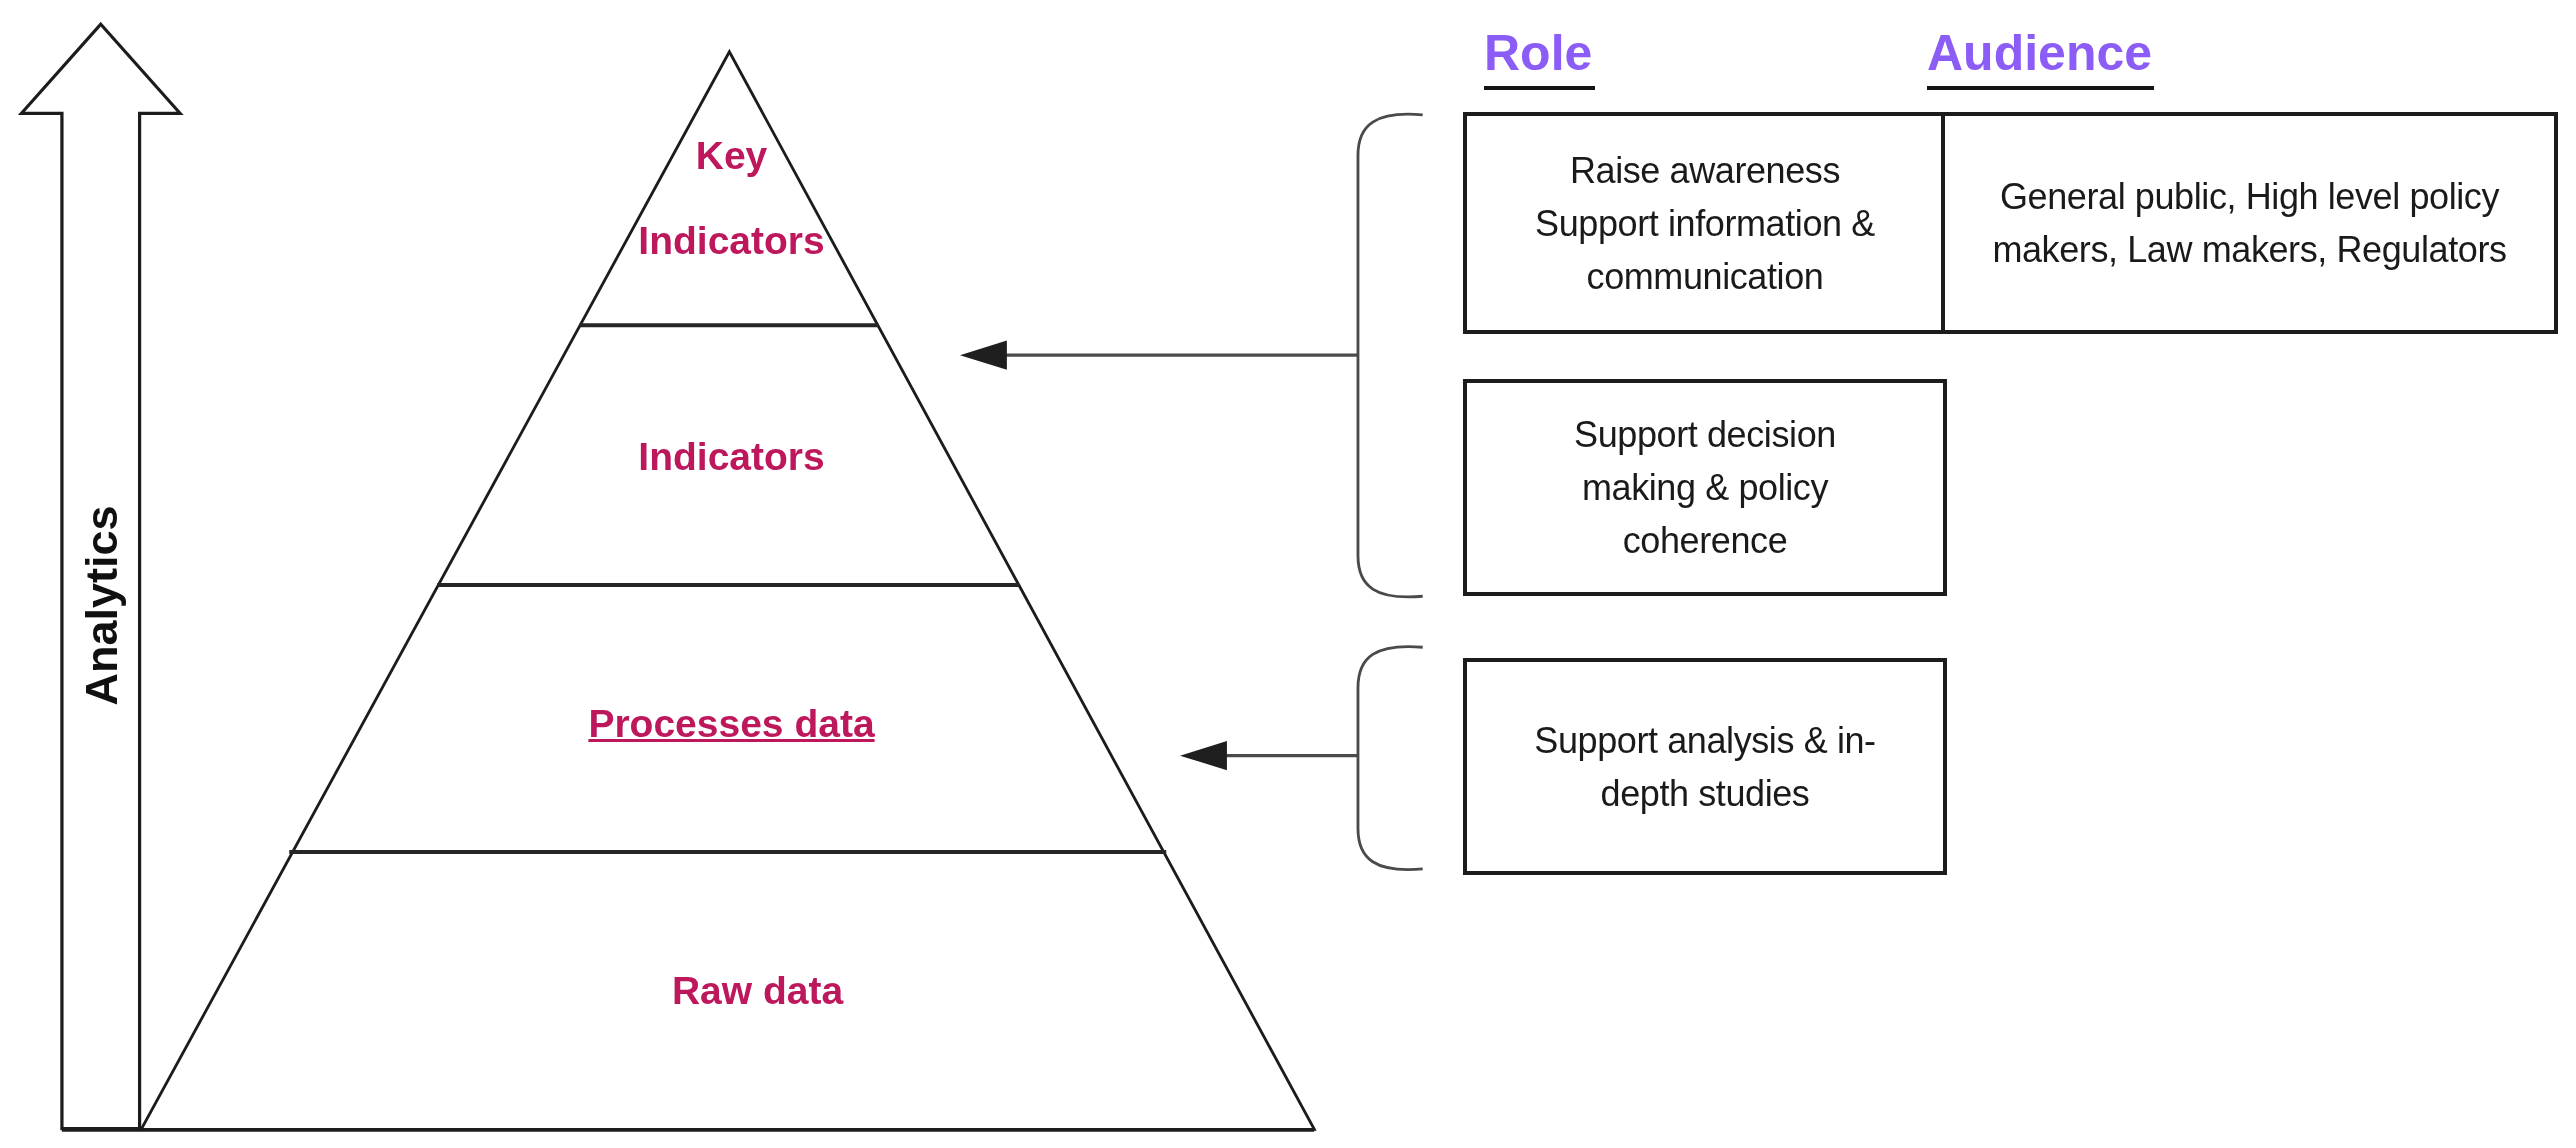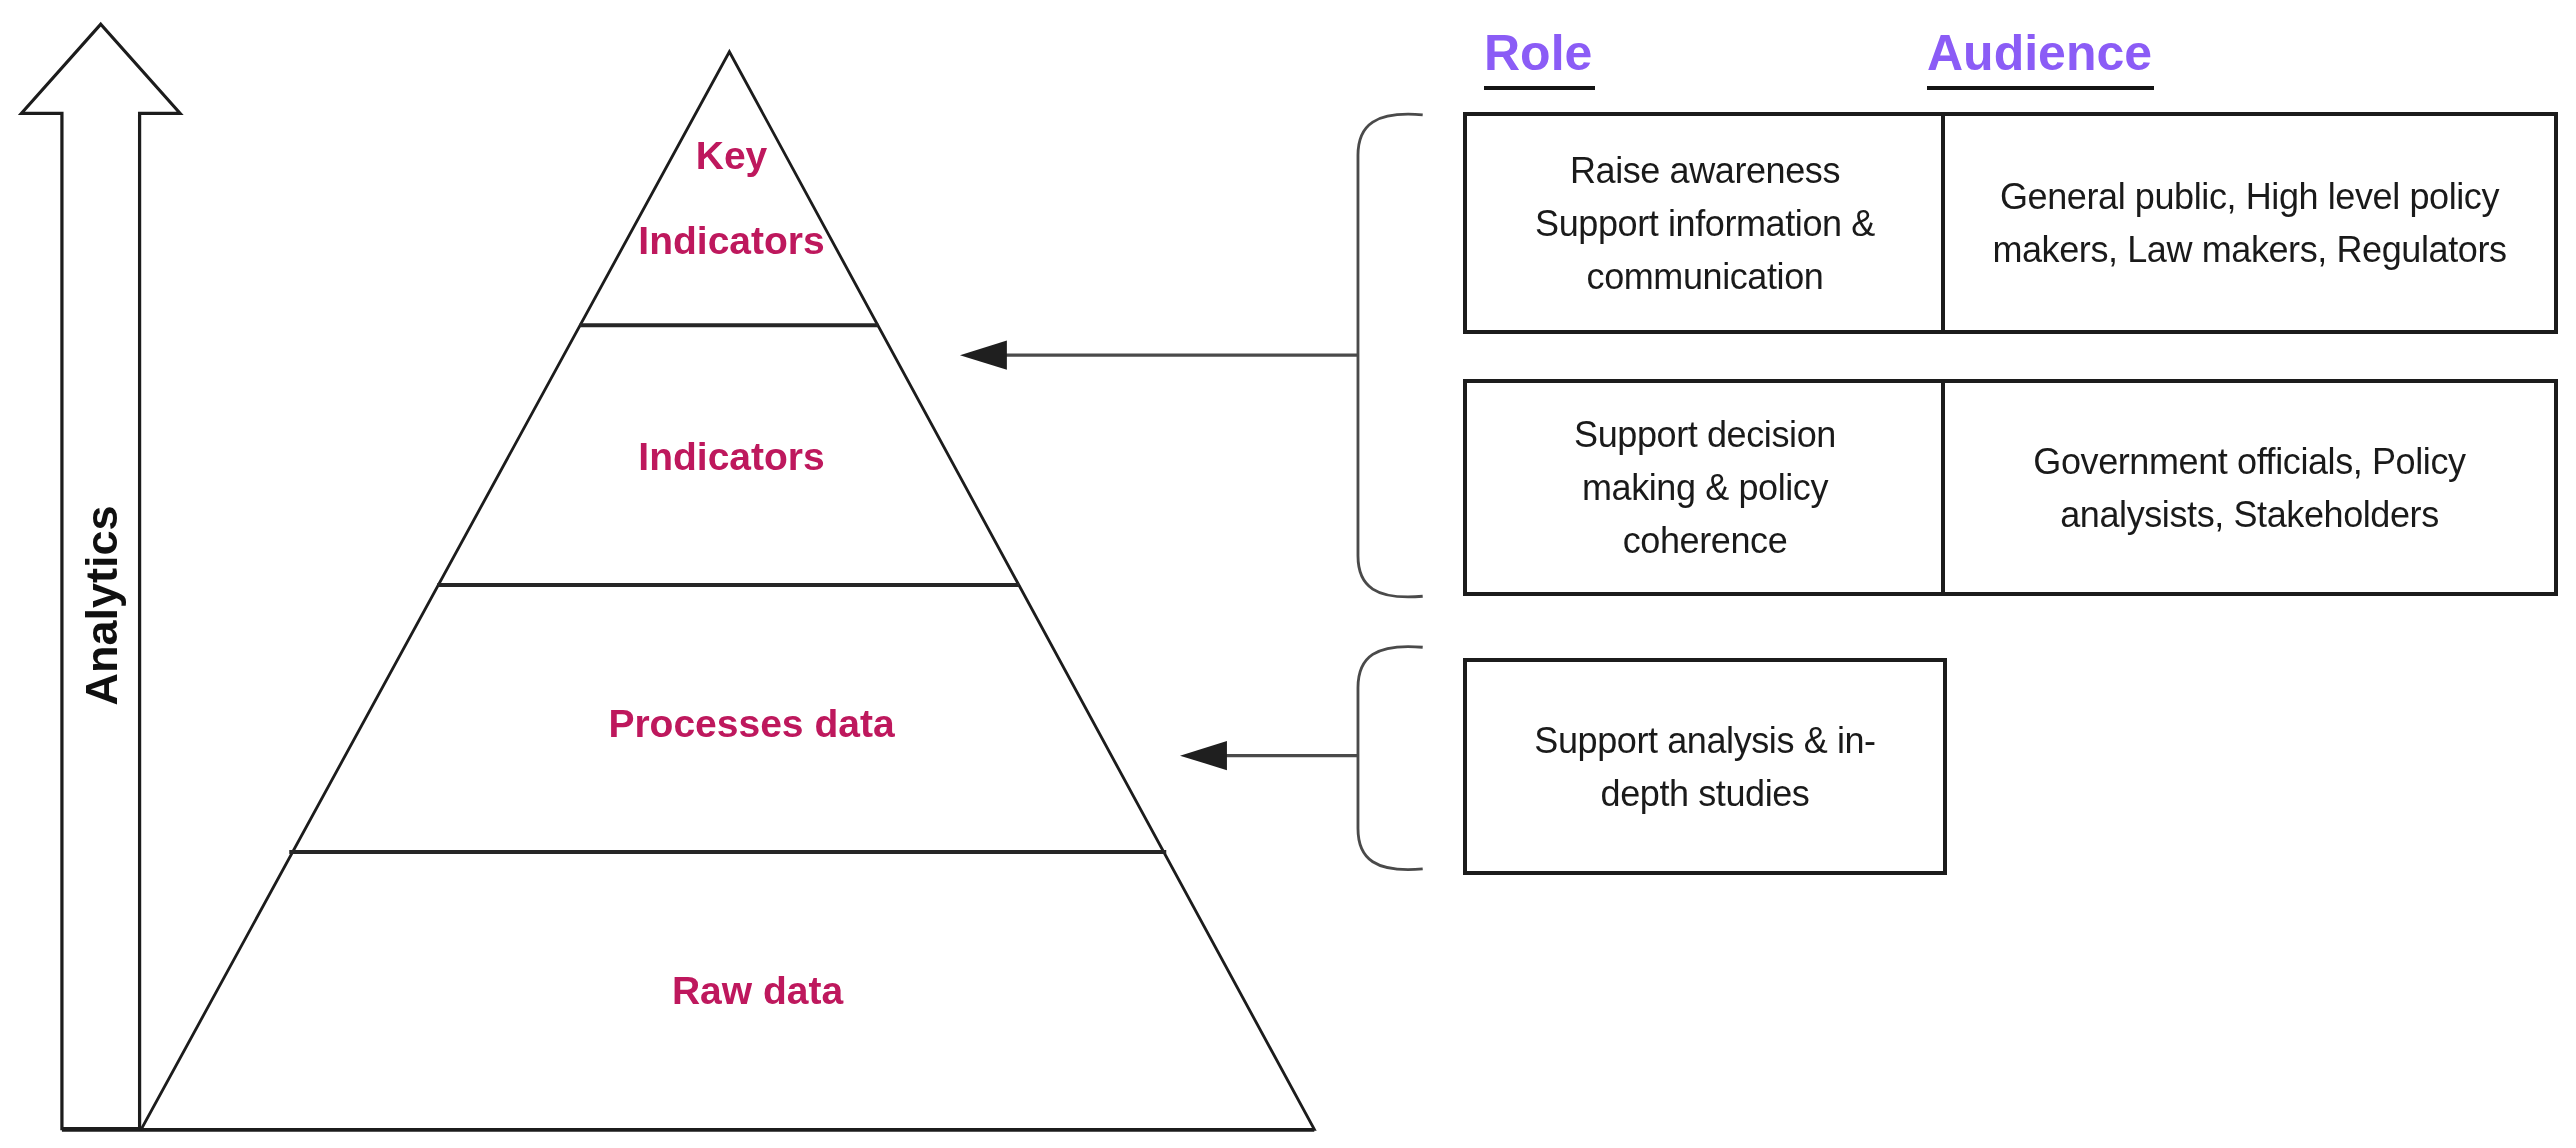--- a/index.html
+++ b/index.html
@@ -20,21 +20,21 @@
     width: 567px;
     text-align: center;
     font-weight: bold;
     font-size: 39px;
     line-height: 55px;
     white-space: pre-line;
     color: #be185d;
   }
   #level1-label { left: 448px; top: 113px; line-height: 85px; }
   #level2-label { left: 448px; top: 429px; }
-  #level3-label { left: 468px; top: 696px; }
+  #level3-label { left: 448px; top: 696px; text-decoration: underline; }
   #level4-label { left: 474px; top: 963px; }
 
   
   #analytics-label {
     position: absolute;
     left: -20px;
     top: 581px;
     width: 243px;
     height: 49px;
     line-height: 49px;
@@ -138,19 +138,15 @@
   </div>
   <div class="ann-box role-col row-3">
     <span class="box-text">Support analysis &amp; in-
 depth studies</span>
   </div>
 
   <div class="ann-box aud-col row-1">
     <span class="box-text">General public, High level policy
 makers, Law makers, Regulators</span>
   </div>
-  <div class="ann-box aud-col row-2">
-    <span class="box-text">Government officials, Policy
-analysists, Stakeholders</span>
-  </div>
 
 </div>
 
 
 </body></html>

